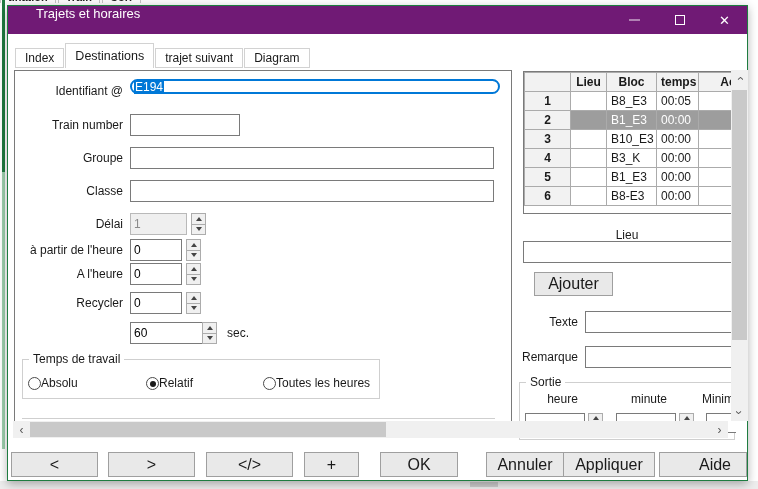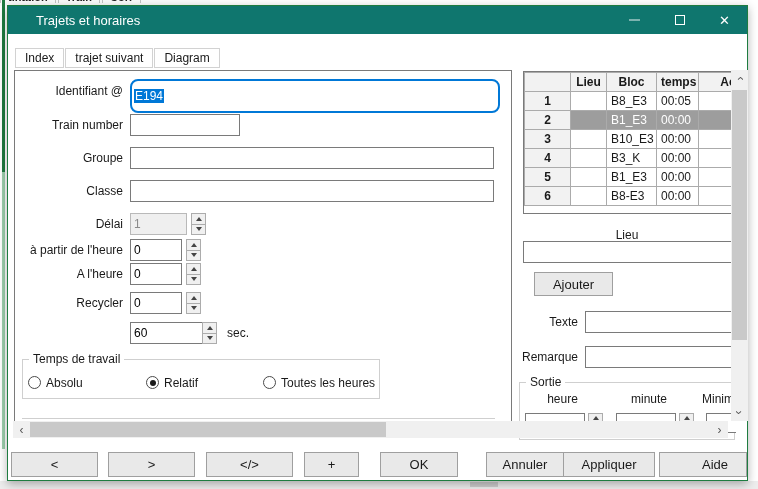--- a/index.html
+++ b/index.html
@@ -11,21 +11,21 @@
   .bg-menu-inner { display:flex; margin-top:-9px; }
   .bg-menu-item { padding:0 7px; font-weight:bold; font-size:11px; color:#222; border-right:1px solid #c3c3c3; border-left:1px solid #c3c3c3; margin-right:2px; }
   .bg-left-line { position:absolute; left:2px; top:0; width:3px; height:449px;
      background:linear-gradient(to bottom, #1f7b40 0px, #1f7b40 172px, #9ccfad 172px, #9ccfad 100%); }
   .bg-bottom { position:absolute; left:0; top:481px; width:758px; height:8px; background:#ededed; }
   .bg-bottom-thumb { position:absolute; left:470px; top:1px; width:28px; height:5px; background:#cdcdcd; }
 
   
   .dialog { position:absolute; left:7px; top:5px; width:741px; height:476px; background:#fff;
             border:1px solid #1e7c40; box-shadow:0 3px 9px rgba(0,0,0,.3); }
-  .titlebar { position:absolute; left:0; top:0; width:100%; height:28px; background:#0f766e; display:flex; align-items:center; }
+  .titlebar { position:absolute; left:0; top:0; width:100%; height:28px; background:#701a75; display:flex; align-items:flex-start; }
   .title-text { color:#fff; font-size:13px; padding-left:28px; }
   .win-controls { margin-left:auto; display:flex; height:100%; }
   .win-btn { width:45px; height:100%; display:flex; align-items:center; justify-content:center; color:#fff; }
   .glyph-min { width:11px; height:2px; background:rgba(255,255,255,.45); }
   .glyph-max { width:10px; height:10px; border:1.5px solid #fff; }
   .glyph-close { font-size:13px; line-height:1; color:#fff; }
 
   
   .tabs { position:absolute; left:7px; top:37px; height:25px; display:flex; align-items:flex-end; }
   .tab { height:20px; padding:0 9px; display:flex; align-items:center; background:#fff; border:1px solid #d2d2d2; margin-right:1px; font-size:12px; }
@@ -43,38 +43,38 @@
   .spin { position:absolute; width:15px; height:22px; display:flex; flex-direction:column; }
   .sb { flex:1; background:#f0f0f0; border:1px solid #acacac; display:flex; align-items:center; justify-content:center; }
   .sb + .sb { margin-top:-1px; }
   .tri-up { width:0; height:0; border-left:3px solid transparent; border-right:3px solid transparent; border-bottom:4px solid #444; }
   .tri-down { width:0; height:0; border-left:3px solid transparent; border-right:3px solid transparent; border-top:4px solid #444; }
   .suffix { position:absolute; white-space:nowrap; }
 
   .groupbox { position:absolute; border:1px solid #cfcfcf; }
   .legend { position:absolute; top:-8px; left:6px; background:#fff; padding:0 4px; white-space:nowrap; }
   .radio-row { position:absolute; top:16px; left:0; right:0; }
-  .radio-opt { position:absolute; display:flex; align-items:flex-start; gap:5px; }
+  .radio-opt { position:absolute; display:flex; align-items:flex-end; }
   .radio { width:13px; height:13px; border:1px solid #4a4a4a; border-radius:50%; background:#fff; position:relative; flex:none; }
   .radio.checked::after { content:""; position:absolute; left:2.5px; top:2.5px; width:6px; height:6px; border-radius:50%; background:#1a1a1a; }
 
   .jours-line { position:absolute; left:7px; top:347px; width:473px; border-top:1px solid #cfcfcf; }
   .jours-text { position:absolute; left:13px; top:340px; background:#fff; padding:0 4px; white-space:nowrap; }
 
   
   .table-wrap { position:absolute; left:515px; top:65px; width:209px; height:143px; overflow:hidden;
                 border:1px solid #7a7a7a; border-right:none; z-index:1; }
   table.stops { border-collapse:collapse; table-layout:fixed; width:255px; }
   table.stops th, table.stops td { border:1px solid #ababab; height:19px; padding:0 4px; font-size:12px; overflow:hidden; white-space:nowrap; }
   table.stops th { font-weight:bold; background:#f2f2f2; text-align:center; }
   td.rownum { font-weight:bold; text-align:center; background:#f2f2f2; }
   tr.selected td:not(.rownum) { background:#9d9d9d; color:#fff; }
 
   .rlabel { position:absolute; text-align:right; white-space:nowrap; }
-  .btn { background:#e9e9e9; border:1px solid #9f9f9f; font-family:"Liberation Sans",sans-serif; font-size:13px; color:#1a1a1a; display:flex; align-items:center; justify-content:center; }
+  .btn { background:#e9e9e9; border:1px solid #9f9f9f; font-family:"Liberation Sans",sans-serif; font-size:16px; color:#1a1a1a; display:flex; align-items:center; justify-content:center; }
 
   
   .vscroll { position:absolute; left:723px; top:64px; width:17px; height:351px; background:#f0f0f0; z-index:5; }
   .hscroll { position:absolute; left:5px; top:415px; width:715px; height:17px; background:#f0f0f0; z-index:5; }
   .scroll-arrow { position:absolute; width:17px; height:17px; display:flex; align-items:center; justify-content:center; color:#555; font-size:12px; }
   .vthumb { position:absolute; left:1px; top:20px; width:15px; height:250px; background:#c9c9c9; }
   .hthumb { position:absolute; left:17px; top:1px; width:356px; height:15px; background:#c9c9c9; }
   .rot-up { transform:rotate(-90deg); }
   .rot-down { transform:rotate(90deg); }
 
@@ -110,28 +110,29 @@
             <span class="glyph-max"></span>
           </div>
         <div class="win-btn">
             <span class="glyph-close">✕</span>
           </div>
       </div>
     </div>
 
     <div class="tabs">
       <div class="tab">Index</div>
+      <div class="tab active">Destinations</div>
       <div class="tab">trajet suivant</div>
       <div class="tab">Diagram</div>
     </div>
 
     <div class="left-panel">
 
       <div class="flabel" style="top:13px;">Identifiant @</div>
-      <div class="tbox focused" style="left:115px; top:8px; width:370px; height:34px;border-radius:8px;">
+      <div class="tbox focused" style="left:115px; top:8px; width:370px; height:15px;border-radius:8px;">
         <span class="sel-text">E194</span>
       </div>
 
       <div class="flabel" style="top:47px;">Train number</div>
       <input class="tbox" style="left: 115px; top: 43px; width: 110px;" readonly="" value="">
 
       <div class="flabel" style="top:80px;">Groupe</div>
       <input class="tbox" style="left: 115px; top: 76px; width: 364px;" readonly="" value="">
 
       <div class="flabel" style="top:113px;">Classe</div>

